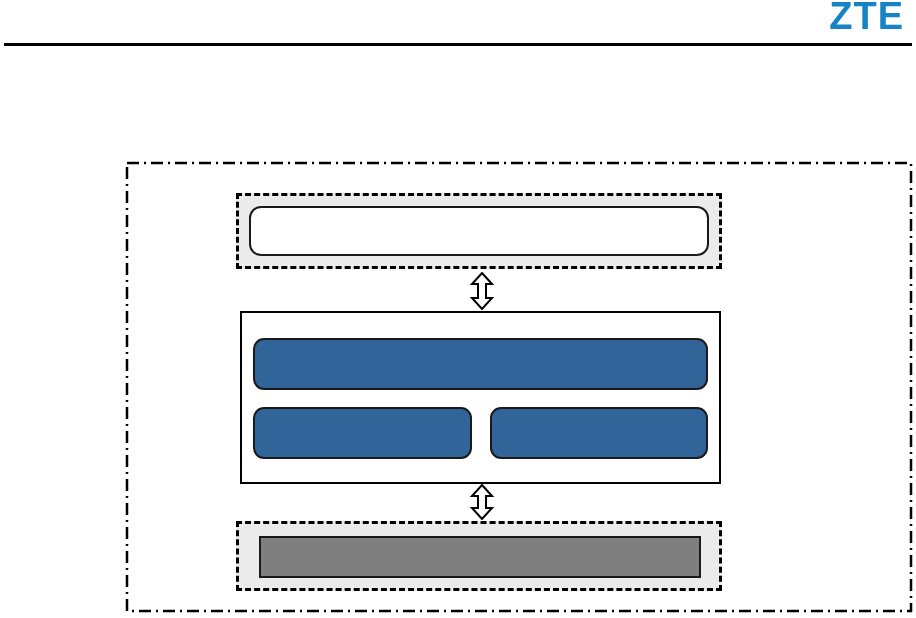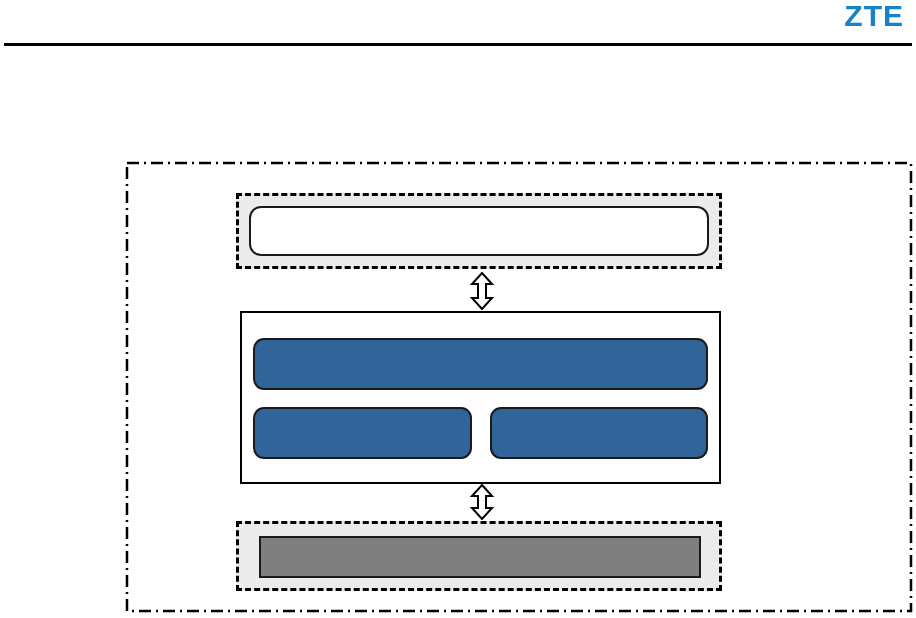--- a/index.html
+++ b/index.html
@@ -22,21 +22,21 @@
     top: 0;
     width: 916px;
     height: 48px;
   }
   #brand-logo {
     position: absolute;
     right: 12px;
     top: 1px;
     font-family: "Liberation Sans", sans-serif;
     font-weight: bold;
-    font-size: 30px;
+    font-size: 38px;
     letter-spacing: 1px;
     color: #1583c5;
     line-height: 30px;
     user-select: none;
   }
   #header-rule {
     position: absolute;
     left: 4px;
     top: 43px;
     width: 908px;

